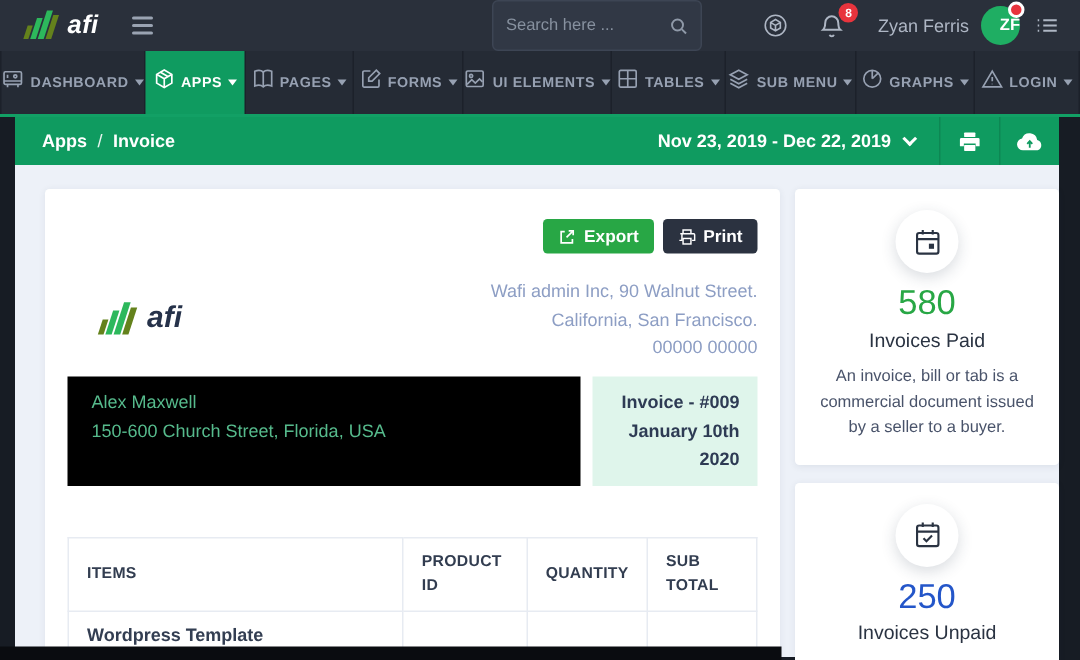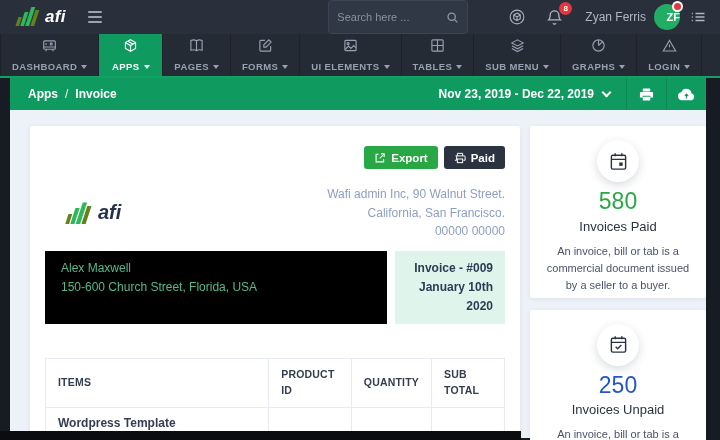--- a/index.html
+++ b/index.html
@@ -17,21 +17,21 @@
   .search-box input{flex:1;min-width:0;background:transparent;border:none;outline:none;color:#c6cedd;font-size:11px;font-family:inherit}
   .search-box input::placeholder{color:#87919f}
   .top-icon{color:#aeb6c4;display:flex;align-items:center;position:relative;margin:0 10px;cursor:pointer}
   .badge{position:absolute;top:-7px;right:-9px;background:#e8343d;color:#fff;font-size:8px;font-weight:bold;min-width:13px;height:13px;border-radius:7px;display:flex;align-items:center;justify-content:center;padding:0 3px}
   .user-name{color:#aeb6c4;font-size:12px;margin:0 8px 0 12px;cursor:pointer}
   .avatar{width:26px;height:26px;border-radius:50%;background:#1fae63;color:#fff;font-size:11px;font-weight:bold;display:flex;align-items:center;justify-content:flex-end;position:relative;cursor:pointer}
   .avatar-dot{position:absolute;top:-3px;right:-3px;width:11px;height:11px;background:#e8343d;border:2px solid #fff;border-radius:50%}
 
   
   .mainnav{height:44px;background:#252b35;border-bottom:2px solid #12a065;display:flex;position:relative;z-index:5}
-  .nav-item{display:flex;flex-direction:column;align-items:center;justify-content:center;gap:4px;padding:0 11px;min-width:64px;border-right:1px solid #1c212a;color:#97a1b2;cursor:pointer}
+  .nav-item{display:flex;flex-direction:row;align-items:center;justify-content:center;gap:4px;padding:0 11px;min-width:64px;border-right:1px solid #1c212a;color:#97a1b2;cursor:pointer}
   .nav-item:first-child{border-left:1px solid #1c212a}
   .nav-item svg{stroke:currentColor}
   .nav-item.active{background:#0f9b60;color:#fff}
   .nav-label{font-size:9.5px;font-weight:bold;letter-spacing:.4px;display:flex;align-items:center;gap:4px;white-space:nowrap}
   .caret{width:0;height:0;border-left:3.5px solid transparent;border-right:3.5px solid transparent;border-top:4px solid currentColor;display:inline-block}
 
   
   .breadcrumb-bar{margin:0 14px 0 10px;height:32px;background:#0f9b60;display:flex;align-items:center;padding-left:18px;color:#fff}
   .crumbs{font-size:12px;font-weight:bold;display:flex;gap:7px;align-items:center}
   .crumb-sep{font-weight:normal;opacity:.9}
@@ -57,21 +57,21 @@
   .inv-table{width:100%;border-collapse:collapse;margin-top:34px}
   .inv-table th,.inv-table td{border:1px solid #e7ebf2;text-align:left;vertical-align:middle;padding:8px 12px}
   .inv-table th{font-size:10.5px;color:#323d50;letter-spacing:.2px;line-height:1.5}
   .col-items{width:57%}.col-pid{width:14.5%}.col-qty{width:13%}.col-sub{width:15.5%}
   .inv-table td{font-size:11.5px;color:#3a4557}
   .item-name{font-size:12px;font-weight:600;color:#333e52;margin-bottom:3px}
   .item-desc{font-size:11.5px;color:#8c9cc2;line-height:1.8}
 
   
   .side-col{width:176px;display:flex;flex-direction:column;gap:12px}
-  .stat-card{background:#fff;border-radius:3px;box-shadow:0 1px 5px rgba(40,55,75,.08);padding:14px 12px 4px;text-align:center}
+  .stat-card{background:#fff;border-radius:3px;box-shadow:0 1px 5px rgba(40,55,75,.08);padding:14px 12px 16px;text-align:center}
   .stat-icon-wrap{width:42px;height:42px;border-radius:50%;background:#fff;box-shadow:0 3px 10px rgba(40,55,75,.18);display:flex;align-items:center;justify-content:center;margin:0 auto}
   .stat-value{font-size:23px;margin-top:6px;font-weight:500;line-height:1.2}
   .stat-value.green{color:#28a745}
   .stat-value.blue{color:#2456c9}
   .stat-title{font-size:13px;color:#2a3342;margin-top:3px;font-weight:500}
   .stat-desc{font-size:11px;color:#49536a;line-height:1.55;margin-top:9px}
 
   .bottom-strip{position:absolute;left:0;bottom:0;width:521px;height:9px;background:#0a0c10;z-index:30}
 </style>
 </head>
@@ -270,21 +270,21 @@
       </button>
       <button class="btn btn-print">
         <span style="display:flex">
           <svg width="12" height="12" viewBox="0 0 16 16" fill="none" stroke="#fff" stroke-width="1.3">
               <path d="M4.5 5V1.8h7V5"></path>
               <path d="M2 5.2h12a.8.8 0 0 1 .8.8v5h-2.3"></path>
               <path d="M1.2 11h2.3V6a.8.8 0 0 1 .8-.8"></path>
               <rect x="4.5" y="9.3" width="7" height="4.9"></rect>
             </svg>
         </span>
-        <span>Paid</span>
+        <span>Print</span>
       </button>
     </div>
 
     <div class="inv-head">
       <div class="inv-brand">
         <span>
           <svg width="32" height="28" viewBox="0 0 32 28">
               <g transform="skewX(-18) translate(11,1)">
             <rect x="0" y="16" width="3.8" height="10" fill="#64821c"></rect>
             <rect x="5" y="10" width="4.2" height="16" fill="#2db85c"></rect>

